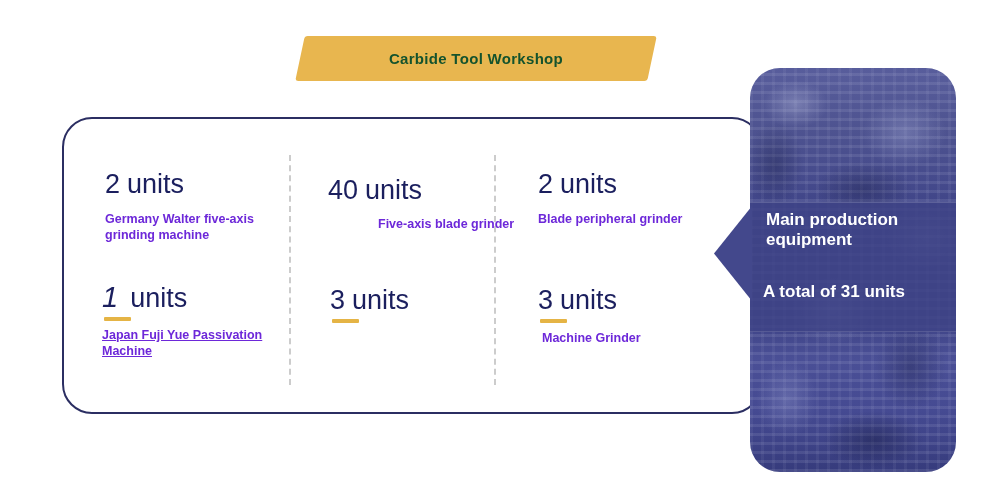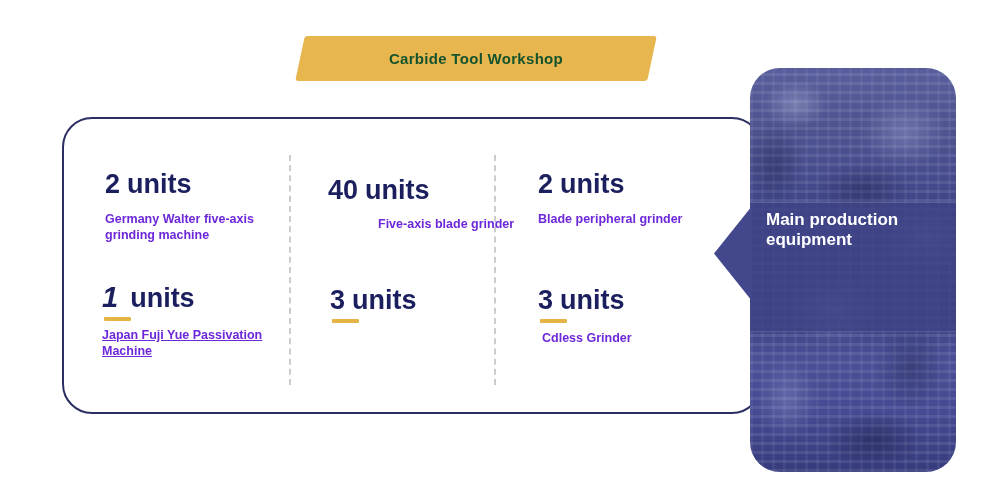--- a/index.html
+++ b/index.html
@@ -16,21 +16,21 @@
   .card { position: absolute; left: 62px; top: 117px; width: 700px; height: 297px;
     border: 2px solid #2B2E62; border-radius: 30px; background: #ffffff; }
 
   .divider { position: absolute; top: 155px; height: 230px; width: 0;
     border-left: 2px dashed #CCCCCC; }
   .divider.d1 { left: 289px; }
   .divider.d2 { left: 494px; }
 
   
   .stat { position: absolute; }
-  .stat-num { color: #1B1F5E; font-size: 27px; font-weight: 700; line-height: 1.1; white-space: nowrap; }
+  .stat-num { color: #1B1F5E; font-size: 27px; font-weight: 400; line-height: 1.1; white-space: nowrap; }
   .stat-num .unit { margin-left: 7px; }
   .stat.italic-one .count { font-style: italic; font-size: 29px; }
   .stat.italic-one .unit { margin-left: 12px; }
   .stat-underline { width: 27px; height: 4px; background: #E5B445; border-radius: 1px; margin: 3px 0 0 2px; }
   .stat-label { color: #6d28d9; font-size: 12.5px; font-weight: 700; line-height: 1.28; }
   .s1 { left: 105px; top: 170px; } .s1 .stat-label { margin-top: 11px; width: 200px; }
   .s2 { left: 328px; top: 176px; } .s2 .stat-label { margin-top: 10px; width: 200px; margin-left: 10px; padding-left: 40px; }
   .s3 { left: 538px; top: 170px; } .s3 .stat-label { margin-top: 11px; width: 210px; }
   .s4 { left: 102px; top: 282px; } .s4 .stat-label { margin-top: 6px; width: 170px; text-decoration: underline; }
   .s5 { left: 330px; top: 286px; } .s5 .stat-label { margin-top: 6px; width: 150px; }
@@ -103,21 +103,22 @@
 </div>
 
 <div class="stat s5">
   <div class="stat-num"><span class="count">3</span><span class="unit">units</span></div>
   <div class="stat-underline"></div>
 </div>
 
 <div class="stat s6">
   <div class="stat-num"><span class="count">3</span><span class="unit">units</span></div>
   <div class="stat-underline"></div>
-  <div class="stat-label">Cdless Grinder</div>
+  <div class="stat-label">Machine Grinder</div>
 </div>
 
 <div class="panel">
   <div class="panel-texture"></div>
   <div class="panel-band"></div>
   <div class="panel-title">Main production equipment</div>
+  <div class="panel-subtitle">A total of 31 units</div>
 </div>
 <div class="panel-notch"></div>
 
 </body></html>

